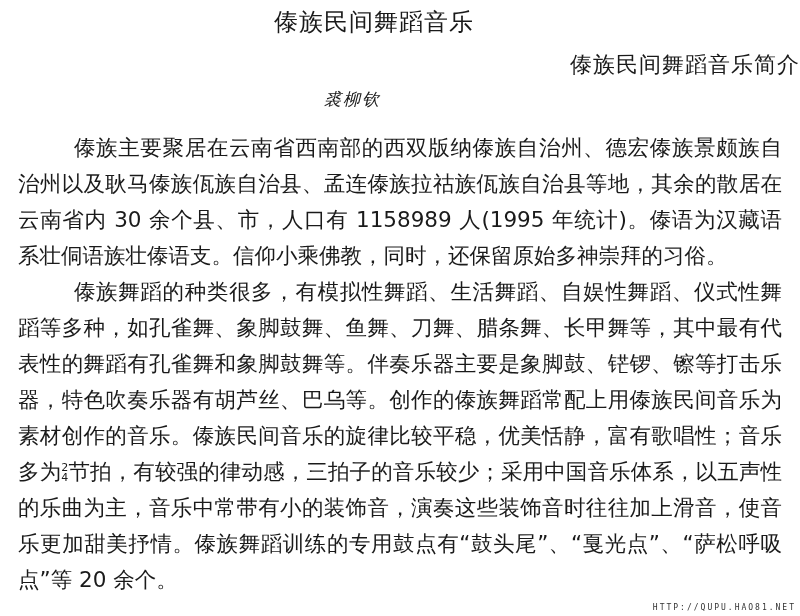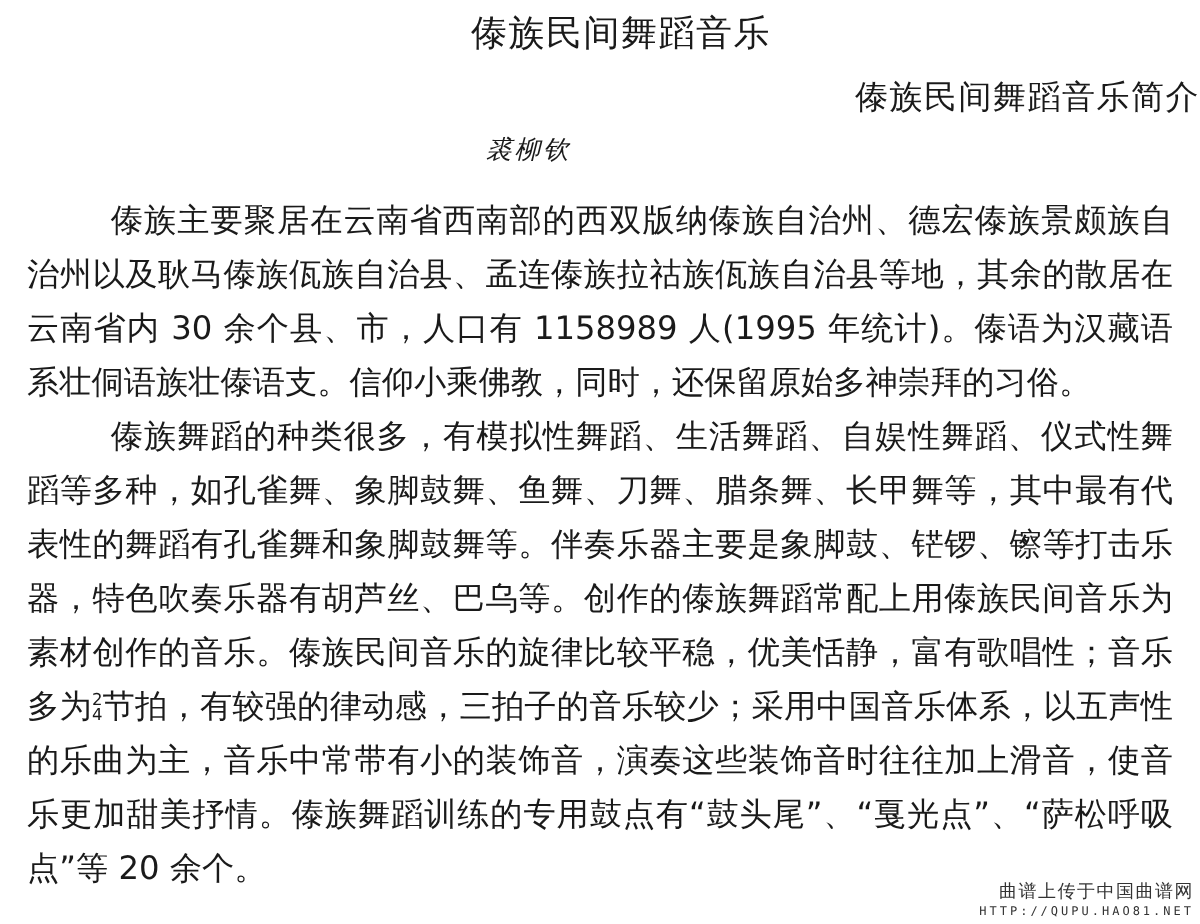--- a/index.html
+++ b/index.html
@@ -1,19 +1,19 @@
 <!DOCTYPE html>
 <html><head>
 <meta charset="utf-8">
 <style>
   html, body { margin:0; padding:0; background:#ffffff; }
   body { width:800px; height:616px; position:relative; overflow:hidden;
          font-family: "DejaVu Sans", "Liberation Sans", sans-serif; color:#1a1a1a; }
   .title { position:absolute; left:0; width:748px; text-align:center; top:6px;
-           font-size:24px; letter-spacing:1px;padding-left:40px; }
+           font-size:24px; letter-spacing:1px; }
   .subtitle { position:absolute; left:0; width:800px; text-align:right; top:50px;
               font-size:22px; letter-spacing:1px; }
   .author { position:absolute; left:0; width:705px; text-align:center; top:88px;
             font-size:17px; font-style:italic; font-family:"DejaVu Serif", serif; letter-spacing:2px; }
   .body { position:absolute; left:18px; top:130px; width:764px;
           font-size:21.5px; line-height:36px; text-align:justify; }
   .body p { margin:0; text-indent:2.6em; }
   .frac { display:inline-block; font-size:11px; line-height:10px; vertical-align:middle;
           text-align:center; text-indent:0; }
   .frac span { display:block; }
@@ -27,15 +27,14 @@
 <div class="title">傣族民间舞蹈音乐</div>
 <div class="subtitle">傣族民间舞蹈音乐简介</div>
 <div class="author">裘柳钦</div>
 
 <div class="body">
   <p>傣族主要聚居在云南省西南部的西双版纳傣族自治州、德宏傣族景颇族自治州以及耿马傣族佤族自治县、孟连傣族拉祜族佤族自治县等地，其余的散居在云南省内 30 余个县、市，人口有 1158989 人(1995 年统计)。傣语为汉藏语系壮侗语族壮傣语支。信仰小乘佛教，同时，还保留原始多神崇拜的习俗。</p>
   <p><span>傣族舞蹈的种类很多，有模拟性舞蹈、生活舞蹈、自娱性舞蹈、仪式性舞蹈等多种，如孔雀舞、象脚鼓舞、鱼舞、刀舞、腊条舞、长甲舞等，其中最有代表性的舞蹈有孔雀舞和象脚鼓舞等。伴奏乐器主要是象脚鼓、铓锣、镲等打击乐器，特色吹奏乐器有胡芦丝、巴乌等。创作的傣族舞蹈常配上用傣族民间音乐为素材创作的音乐。傣族民间音乐的旋律比较平稳，优美恬静，富有歌唱性；音乐多为</span><span class="frac"><span>2</span><span>4</span></span><span>节拍，有较强的律动感，三拍子的音乐较少；采用中国音乐体系，以五声性的乐曲为主，音乐中常带有小的装饰音，演奏这些装饰音时往往加上滑音，使音乐更加甜美抒情。傣族舞蹈训练的专用鼓点有“鼓头尾”、“戛光点”、“萨松呼吸点”等 20 余个。</span></p>
 </div>
 
 <div class="wm">
-  <div class="cn">曲谱上传于中国曲谱网</div>
   <div class="url">HTTP://QUPU.HAO81.NET</div>
 </div>
 
 </body></html>

